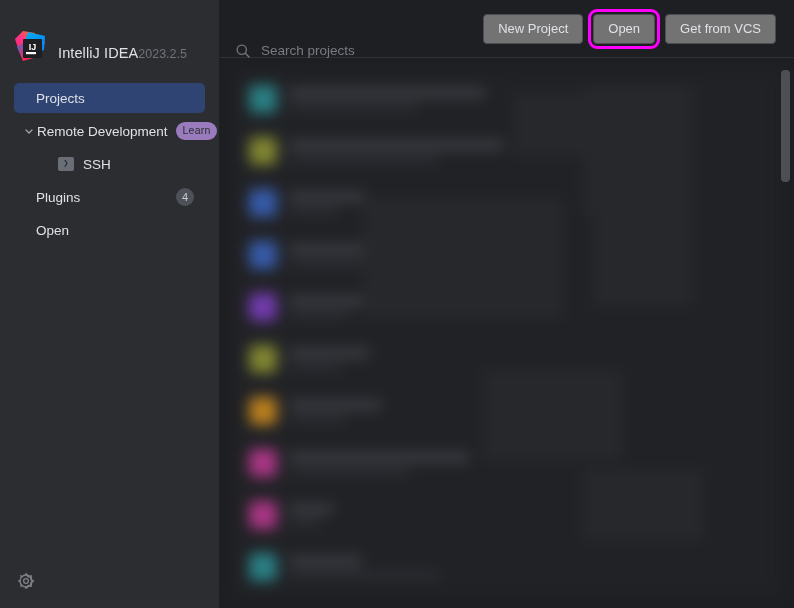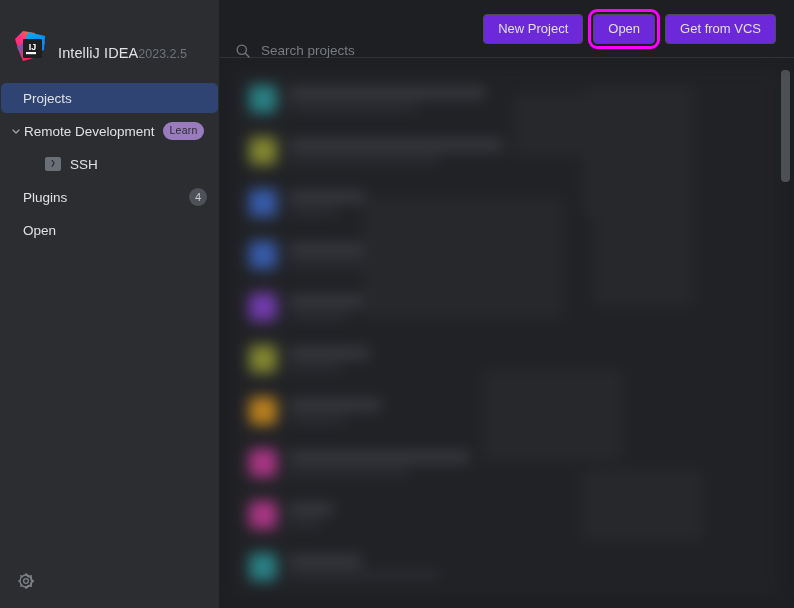--- a/index.html
+++ b/index.html
@@ -64,21 +64,21 @@
   }
 
   .product-version {
     font-size: 12.5px;
     color: #6f737a;
     margin-top: 2px;
   }
 
   .nav {
     margin-top: 21px;
-    padding: 0 1px;
+    padding: 0 14px;
   }
 
   .nav-item {
     position: relative;
     display: flex;
     align-items: center;
     height: 30px;
     border-radius: 5px;
     padding-left: 22px;
     font-size: 13.5px;
@@ -218,21 +218,21 @@
 
   .toolbar-buttons {
     display: flex;
     align-items: center;
     gap: 10px;
   }
 
   .tbtn {
     height: 30px;
     padding: 0 14px;
-    background: #6d28d9;
+    background: #737373;
     border: 1px solid #4a4d52;
     border-radius: 4px;
     color: #dfe1e5;
     font-family: "Liberation Sans", sans-serif;
     font-size: 13px;
     display: flex;
     align-items: center;
     justify-content: center;
     cursor: default;
     white-space: nowrap;

